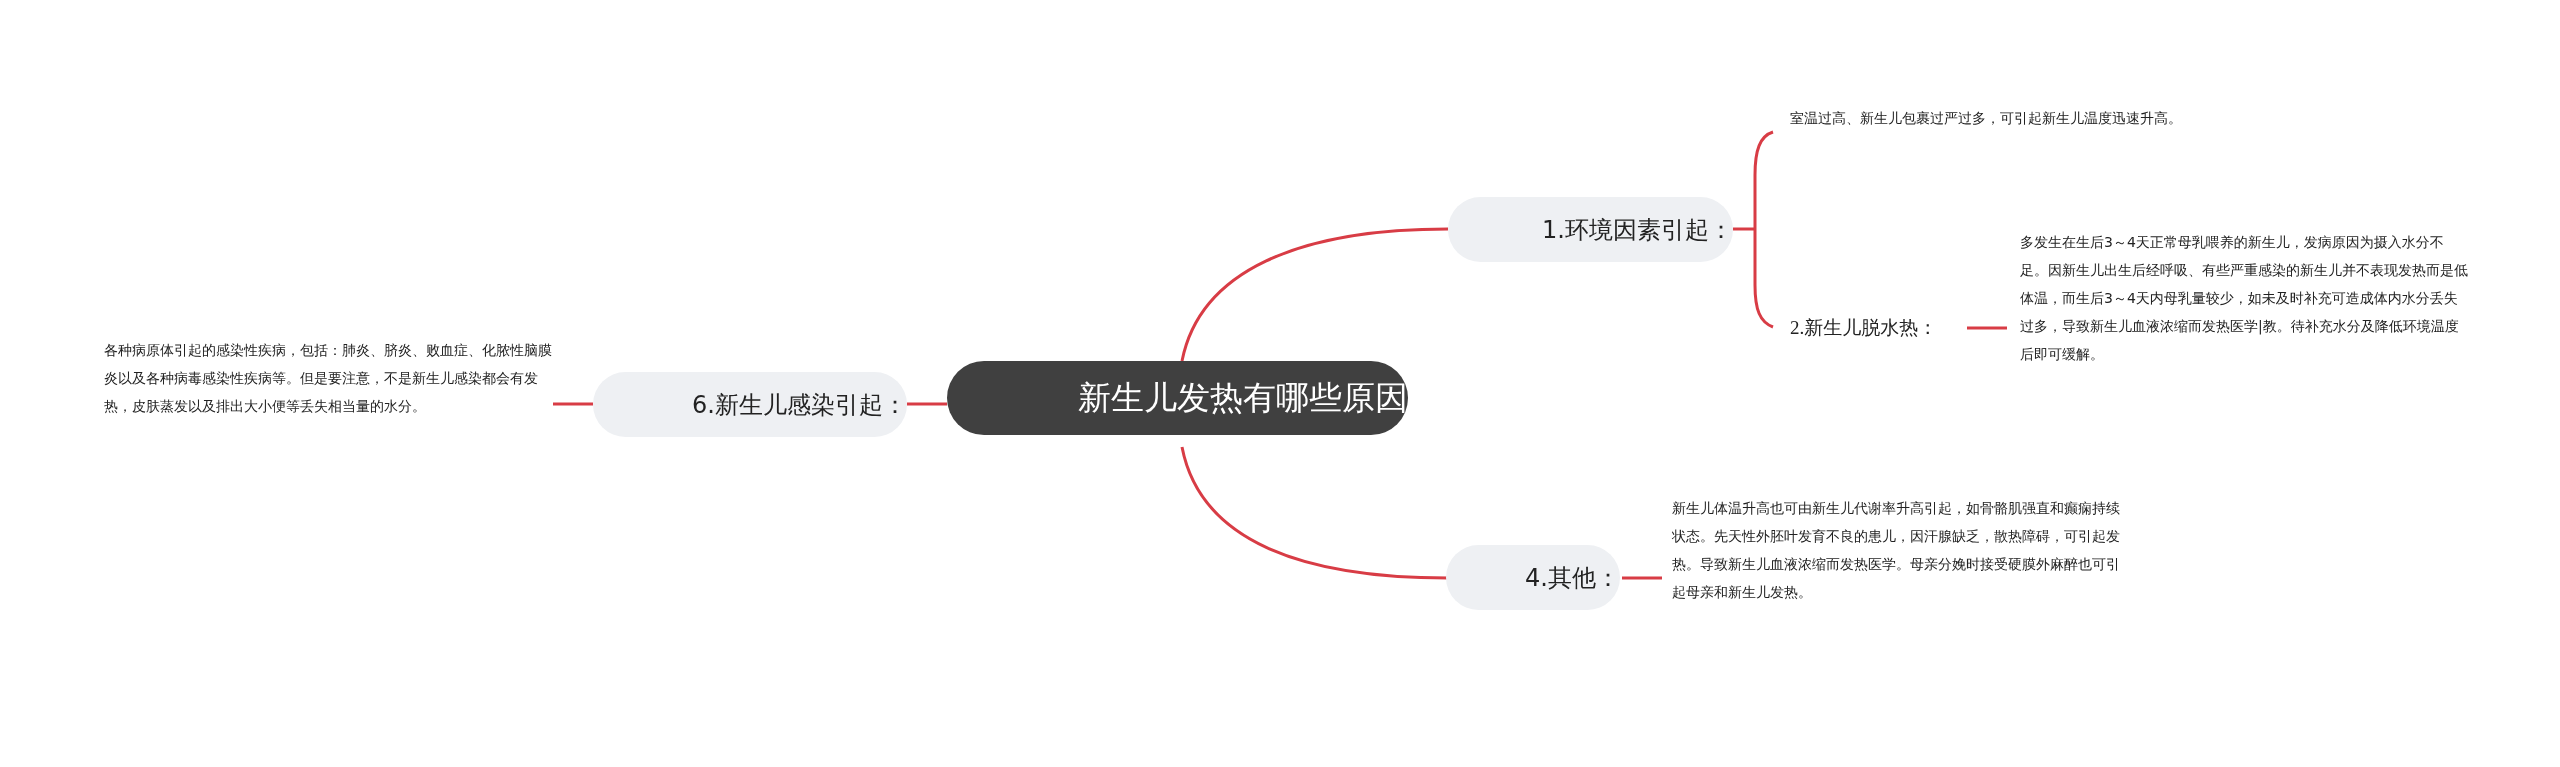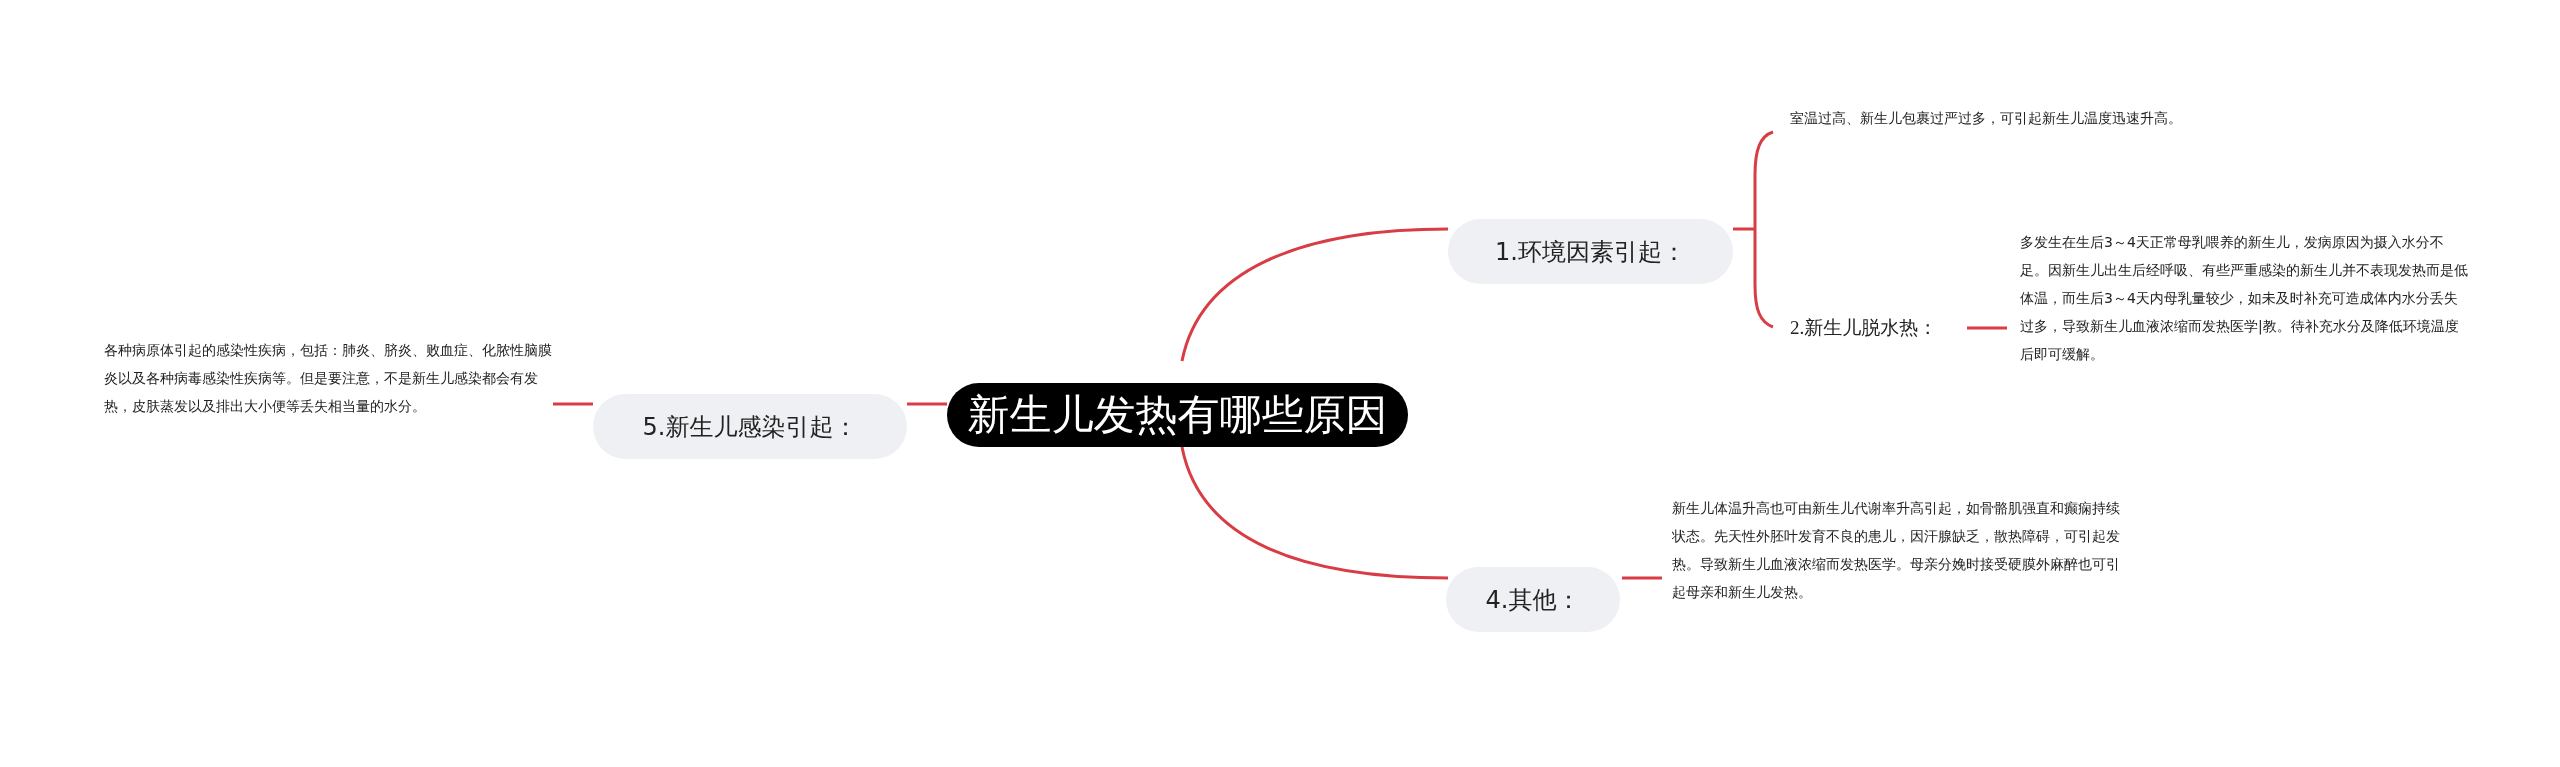--- a/index.html
+++ b/index.html
@@ -1,22 +1,22 @@
 <!DOCTYPE html>
 <html><head>
   <meta charset="utf-8">
   <style>
     html, body { margin: 0; padding: 0; background: #ffffff; }
     body { width: 2560px; height: 767px; position: relative; overflow: hidden;
            font-family: "DejaVu Sans", "Liberation Sans", sans-serif; color: #222; }
     svg.links { position: absolute; left: 0; top: 0; width: 2560px; height: 767px; }
-    .node { position: absolute; display: flex; align-items: center; justify-content: center;
-            box-sizing: border-box; white-space: nowrap; margin-top: 22px; }
-    .root { left: 947px; top: 361px; width: 461px; height: 64px; border-radius: 43px;
-            background: #000000; color: #fff; font-size: 42px; }
+    .node { position: absolute; display: flex; align-items: center; justify-content: flex-end;
+            box-sizing: border-box; white-space: nowrap; }
+    .root { left: 947px; top: 361px; width: 461px; height: 74px; border-radius: 43px;
+            background: #404040; color: #fff; font-size: 33px; }
     .branch { background: #eef0f3; border-radius: 33px; height: 65px; font-size: 24px; color: #222; }
     .leaf { position: absolute; font-size: 14px; line-height: 28px; color: #222; }
     .label { position: absolute; font-size: 19px; line-height: 28px; color: #222; white-space: nowrap; }
   </style>
 </head>
 <body>
 
 <svg class="links" viewBox="0 0 2560 767">
   <g fill="none" stroke="#d83c45" stroke-width="3">
 
@@ -51,21 +51,21 @@
 
 <div class="label" style="left:1790px; top:314px;font-family:Liberation Serif, serif;">
   <span>2.新生儿脱水热：</span>
 </div>
 
 <div class="leaf" style="left:2020px; top:228px; width:450px;">
   <span>多发生在生后3～4天正常母乳喂养的新生儿，发病原因为摄入水分不足。因新生儿出生后经呼吸、有些严重感染的新生儿并不表现发热而是低体温，而生后3～4天内母乳量较少，如未及时补充可造成体内水分丢失过多，导致新生儿血液浓缩而发热医学|教。待补充水分及降低环境温度后即可缓解。</span>
 </div>
 
 <div class="node branch" style="left:593px; top:372px; width:314px;">
-  <span>5.新生儿感染引起：</span>
+  <span>6.新生儿感染引起：</span>
 </div>
 
 <div class="leaf" style="left:104px; top:336px; width:450px;">
   <span>各种病原体引起的感染性疾病，包括：肺炎、脐炎、败血症、化脓性脑膜炎以及各种病毒感染性疾病等。但是要注意，不是新生儿感染都会有发热，皮肤蒸发以及排出大小便等丢失相当量的水分。</span>
 </div>
 
 <div class="node branch" style="left:1446px; top:545px; width:174px;">
   <span>4.其他：</span>
 </div>
 

